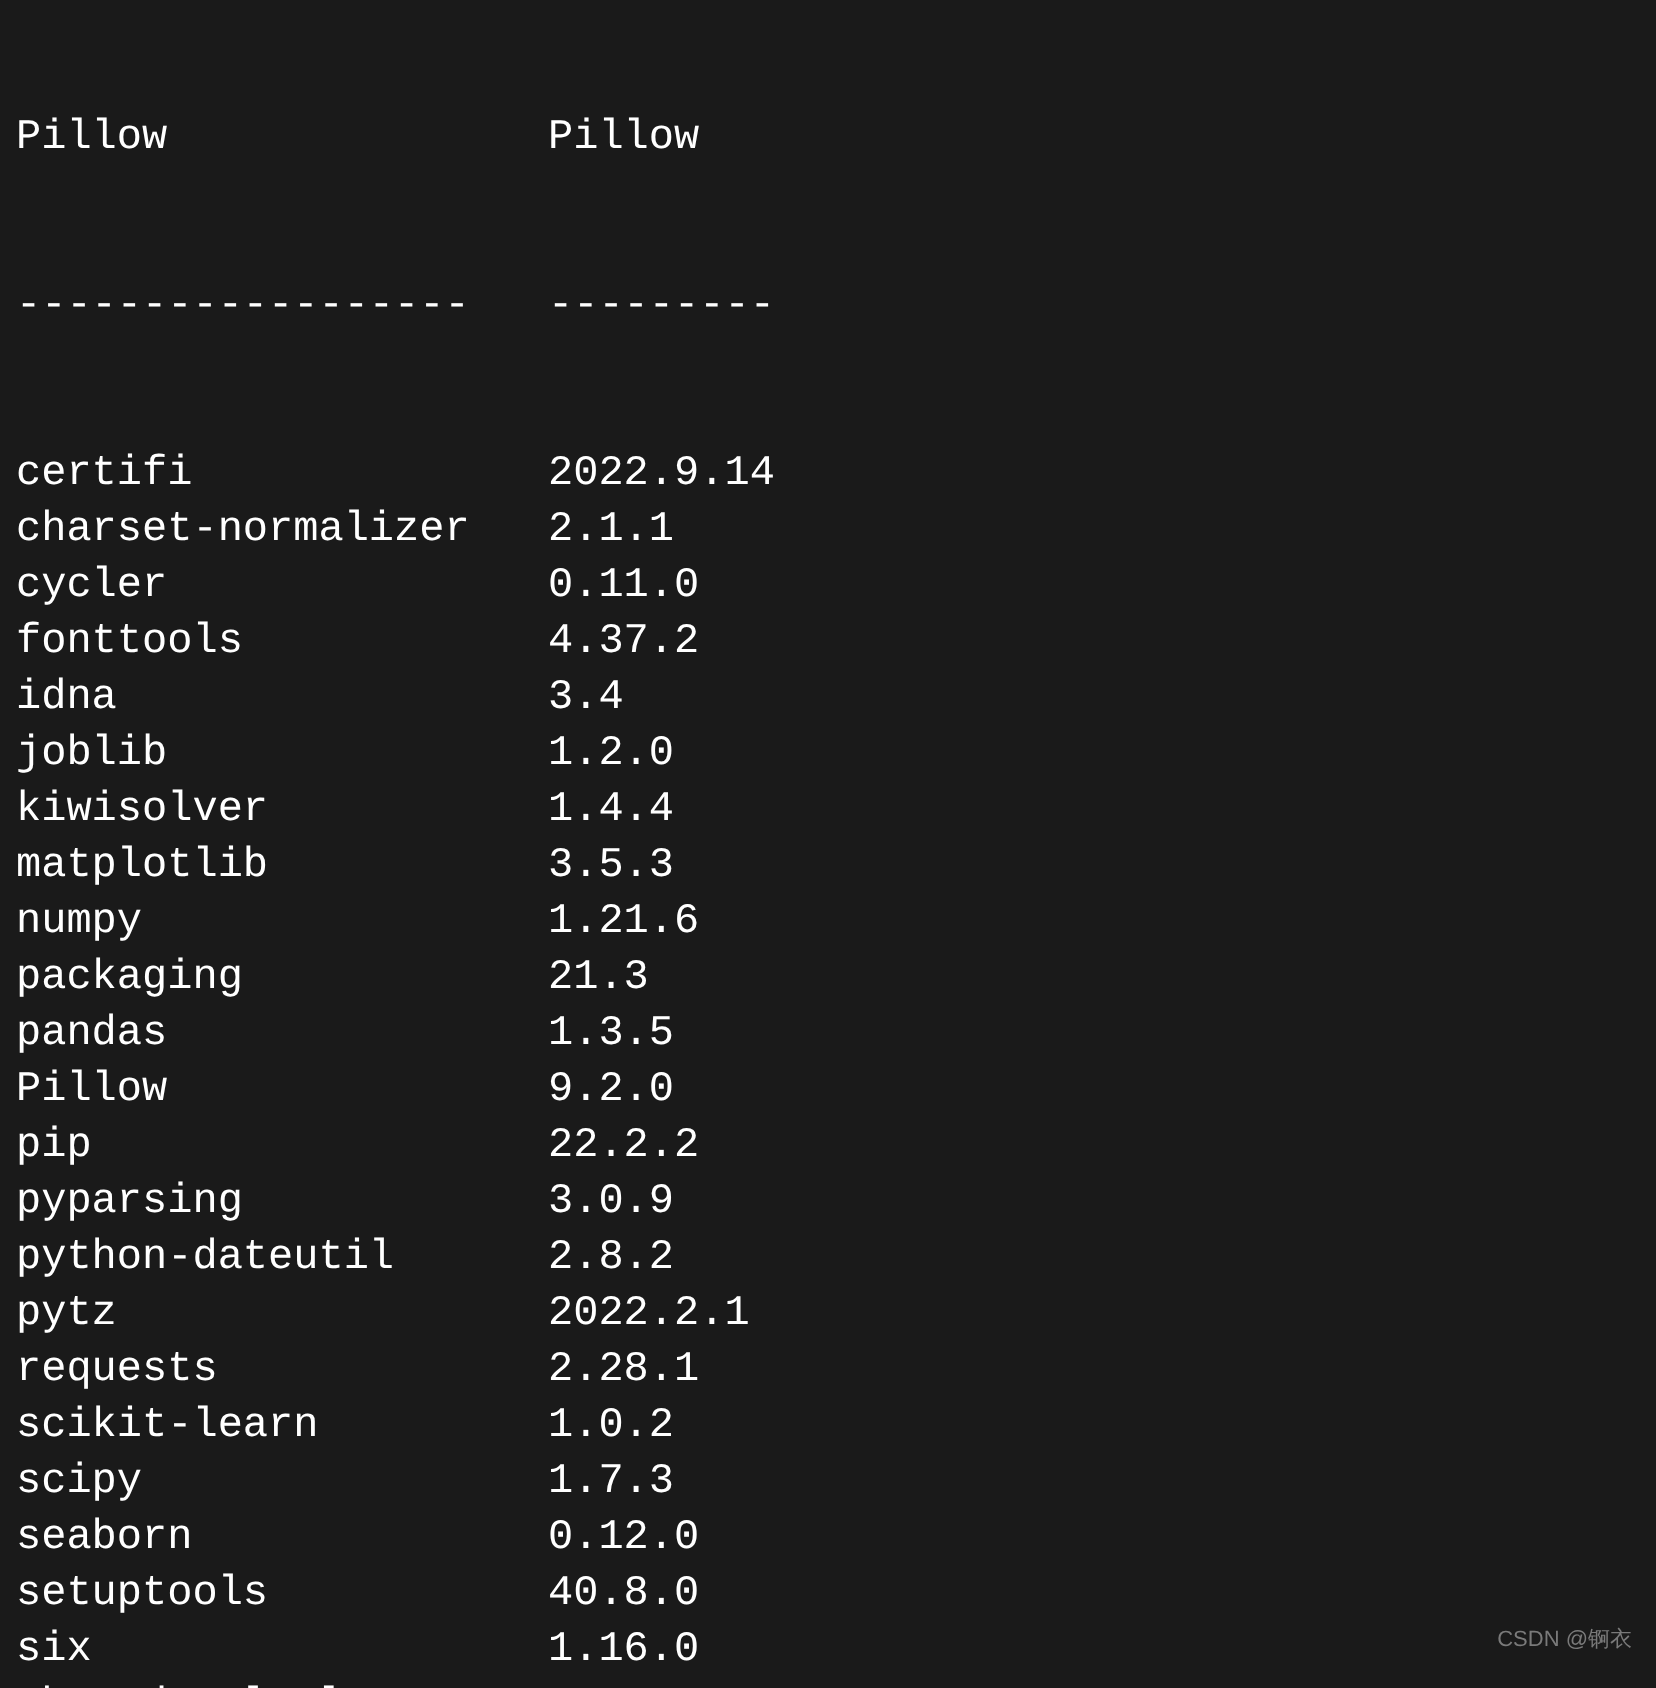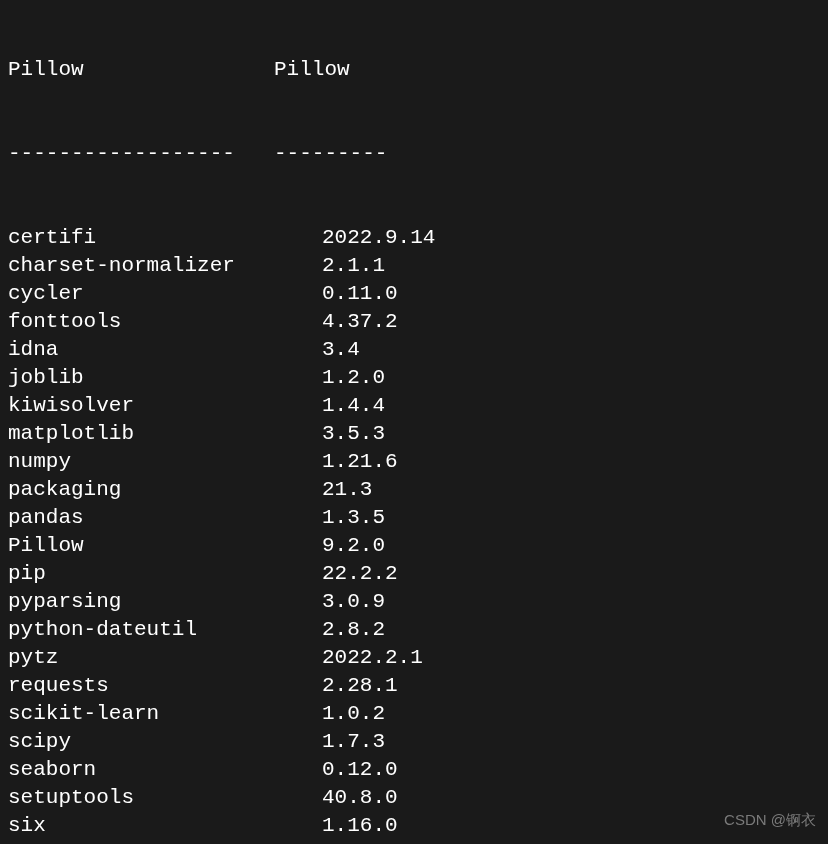--- a/index.html
+++ b/index.html
@@ -24,34 +24,33 @@
       font-weight: 500;
     }
     .header-row {
       display: flex;
     }
     .separator-row {
       display: flex;
     }
     .package-row {
       display: flex;
-      gap: 48px;
     }
     .col-package {
       width: 266px;
       flex-shrink: 0;
     }
     .col-version {
       flex-shrink: 0;
     }
     .watermark {
       position: absolute;
       bottom: 10px;
       right: 12px;
-      font-size: 15px;
+      font-size: 11px;
       color: #7a7a7a;
       font-family: -apple-system, BlinkMacSystemFont, 'Segoe UI', sans-serif;
       font-weight: normal;
     }
   </style>
 </head>
 <body>
 
 <div class="terminal-output">
   <div class="header-row">

